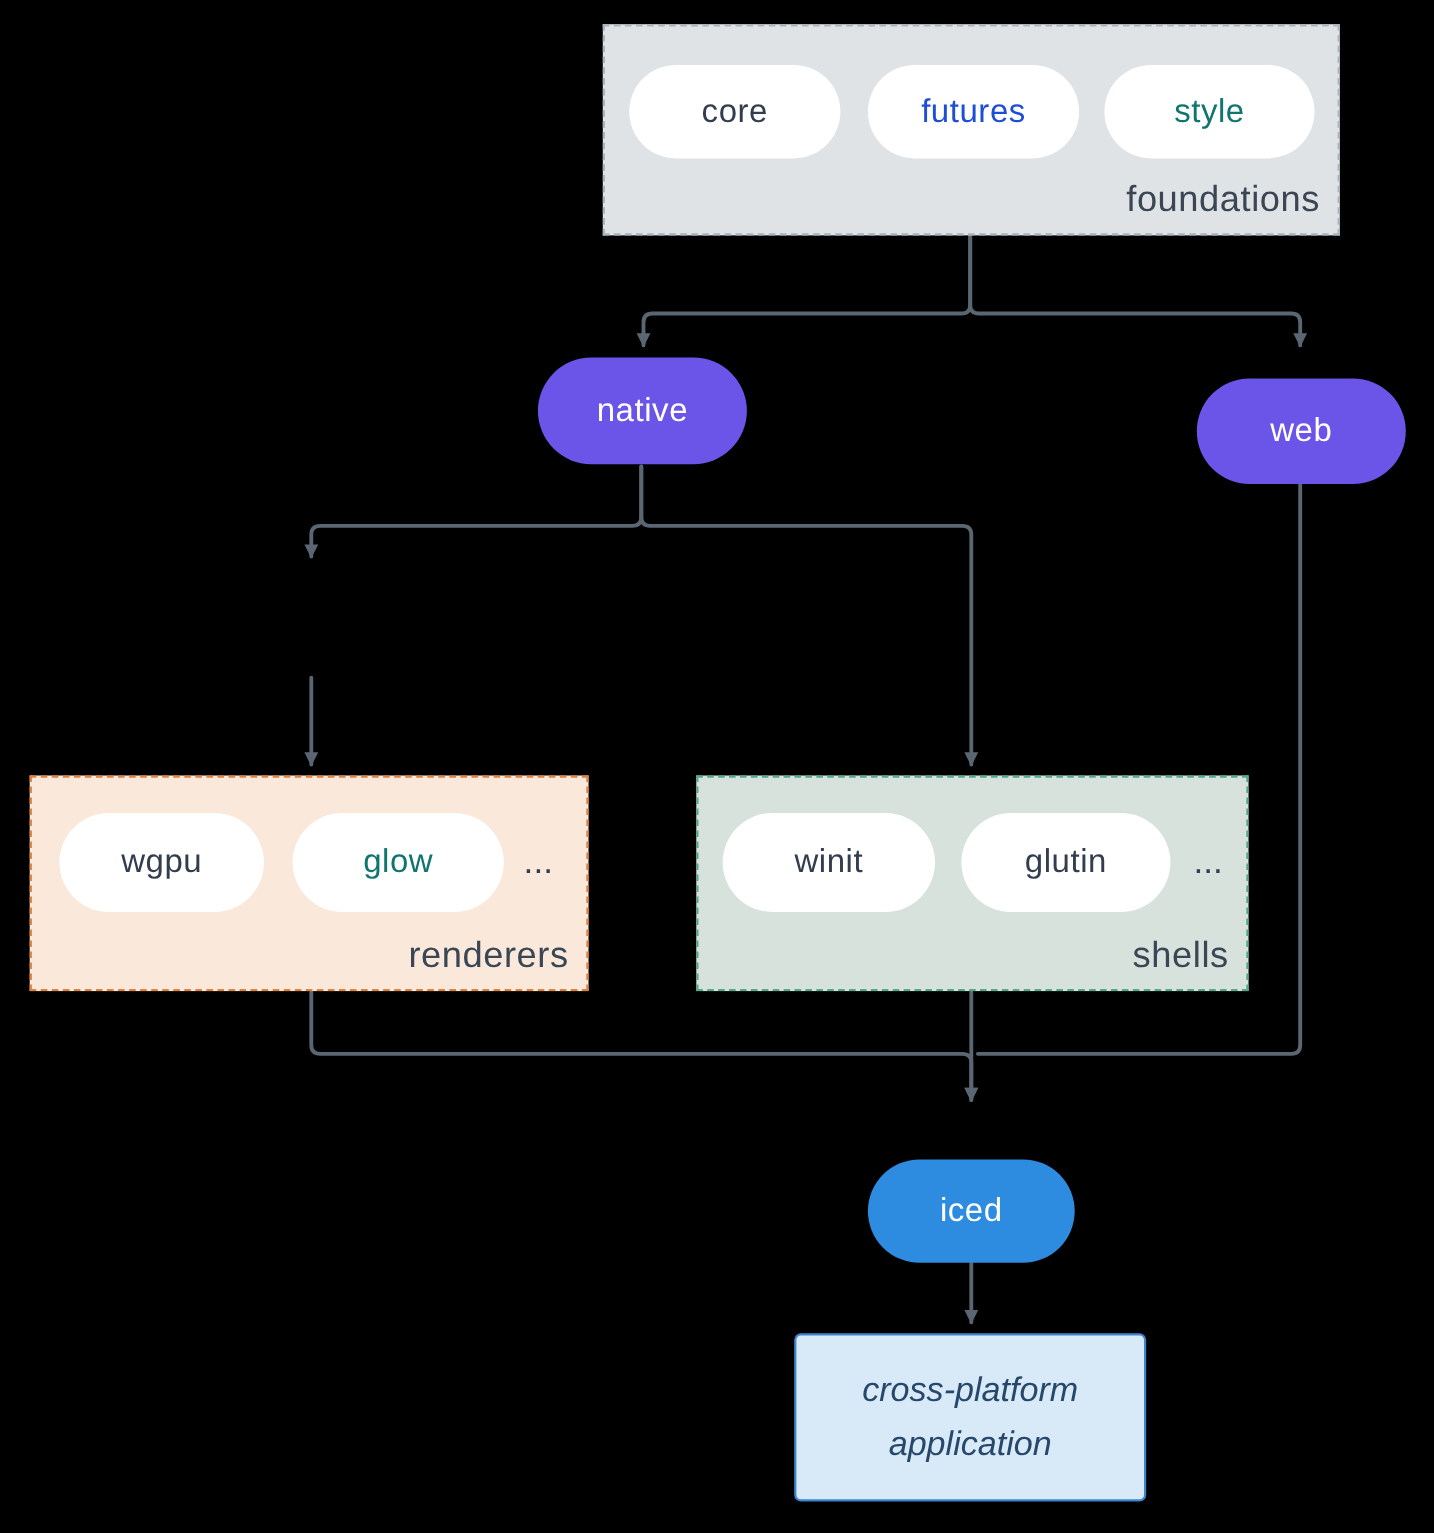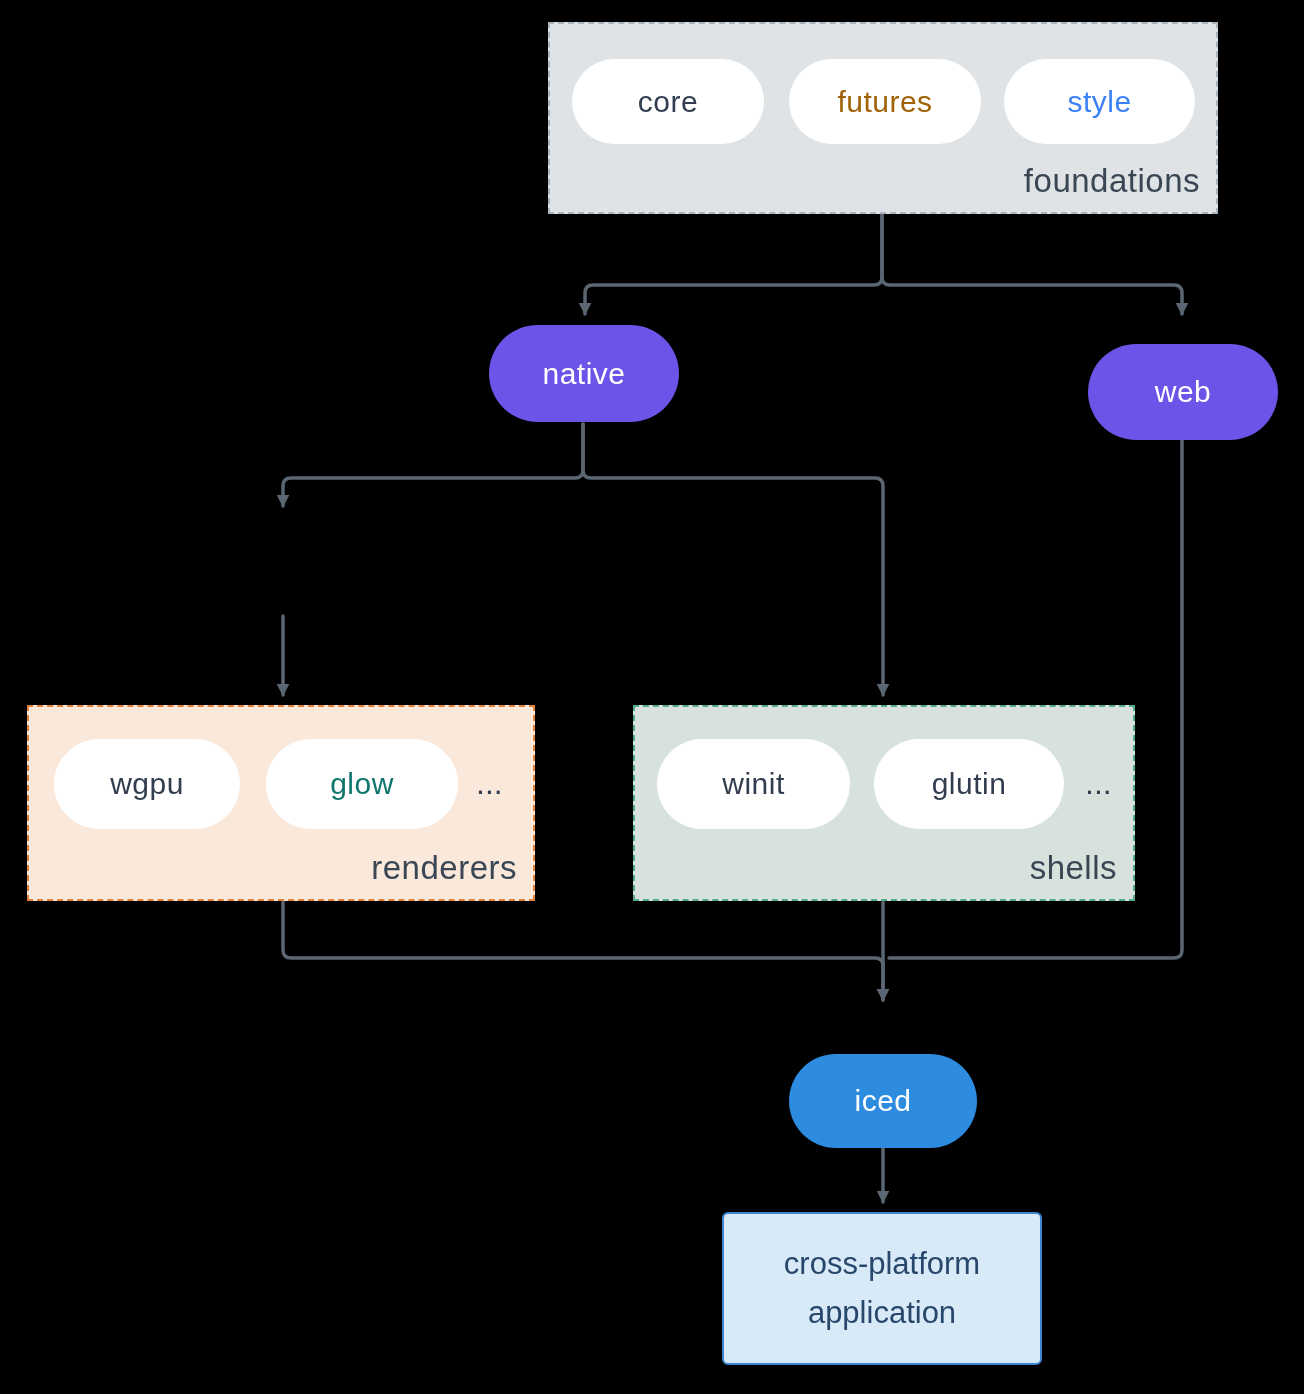--- a/index.html
+++ b/index.html
@@ -47,20 +47,21 @@
     position:absolute;
     left:722px;top:1212px;width:320px;height:153px;
     border:2px solid;
     border-radius:6px;
     box-sizing:border-box;
     display:flex;align-items:center;justify-content:center;
     text-align:center;
     font-size:31px;
     line-height:1.55;
     padding:0 24px;
+    font-style:italic;
   }
   
   #grp-foundations{left:548px;top:22px;width:670px;height:192px;}
   #pill-core   {left:22px; top:35px; width:192px;height:85px;}
   #pill-futures{left:239px;top:35px; width:192px;height:85px;}
   #pill-style  {left:454px;top:35px; width:191px;height:85px;}
 
   #pill-native  {left:489px; top:325px;width:190px;height:97px;color:#fff;}
   #pill-web     {left:1088px;top:324px;width:190px;height:96px;color:#fff;}
   #pill-graphics{left:188px; top:516px;width:191px;height:98px;color:#fff;}
@@ -104,22 +105,22 @@
       <path class="link" d="M883,902 L883,1000" marker-end="url(#ah)"></path>
 
       <path class="link" d="M1182,421 L1182,950 Q1182,958 1174,958 L889,958"></path>
 
       <path class="link" d="M883,1105 L883,1202" marker-end="url(#ah)"></path>
     </g>
   </svg>
 
   <div id="grp-foundations" class="group" style="background: rgb(223, 227, 230); border-color: rgb(169, 180, 188);">
     <div id="pill-core" class="pill white" style="color: rgb(50, 62, 79);">core</div>
-    <div id="pill-futures" class="pill white" style="color: #a16207;">futures</div>
-    <div id="pill-style" class="pill white" style="color: #3b82f6;">style</div>
+    <div id="pill-futures" class="pill white" style="color: #1d4ed8;">futures</div>
+    <div id="pill-style" class="pill white" style="color: #0f766e;">style</div>
     <div class="group-label" style="color: rgb(58, 70, 84);">foundations</div>
   </div>
 
   <div id="pill-native" class="pill" style="background: rgb(106, 85, 232);">native</div>
   <div id="pill-web" class="pill" style="background: rgb(106, 85, 232); margin-top: 20px;">web</div>
 
 
   <div id="grp-renderers" class="group" style="background: rgb(250, 232, 218); border-color: rgb(224, 129, 60); text-decoration: underline;">
     <div id="pill-wgpu" class="pill white" style="color: rgb(50, 62, 79);">wgpu</div>
     <div id="pill-glow" class="pill white" style="color: #0f766e; text-align: center;">glow</div>

